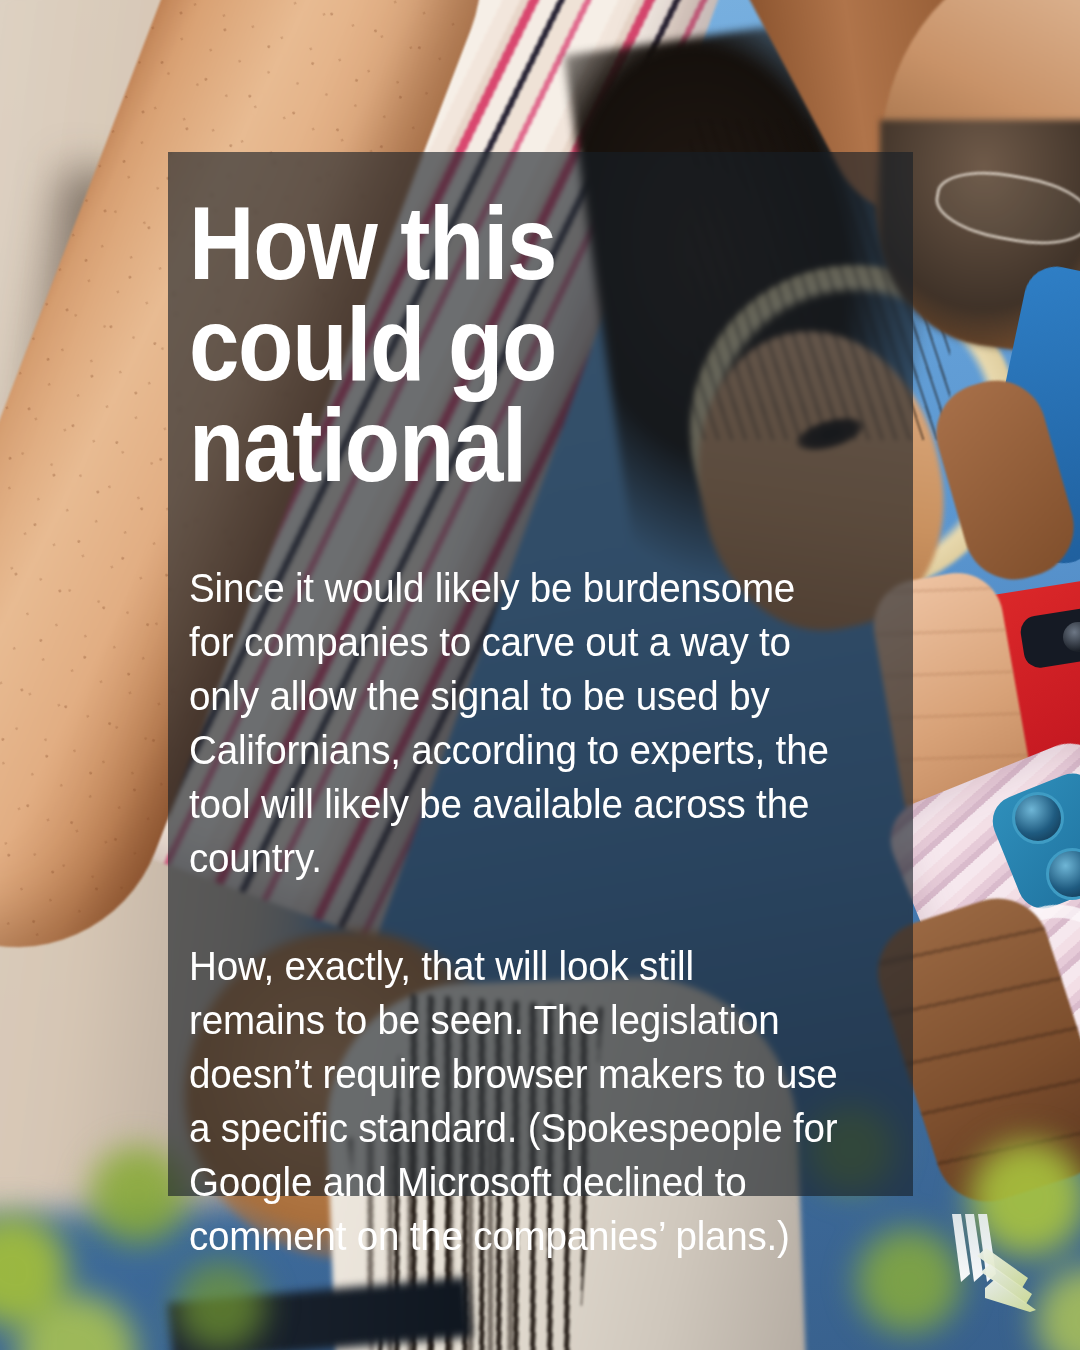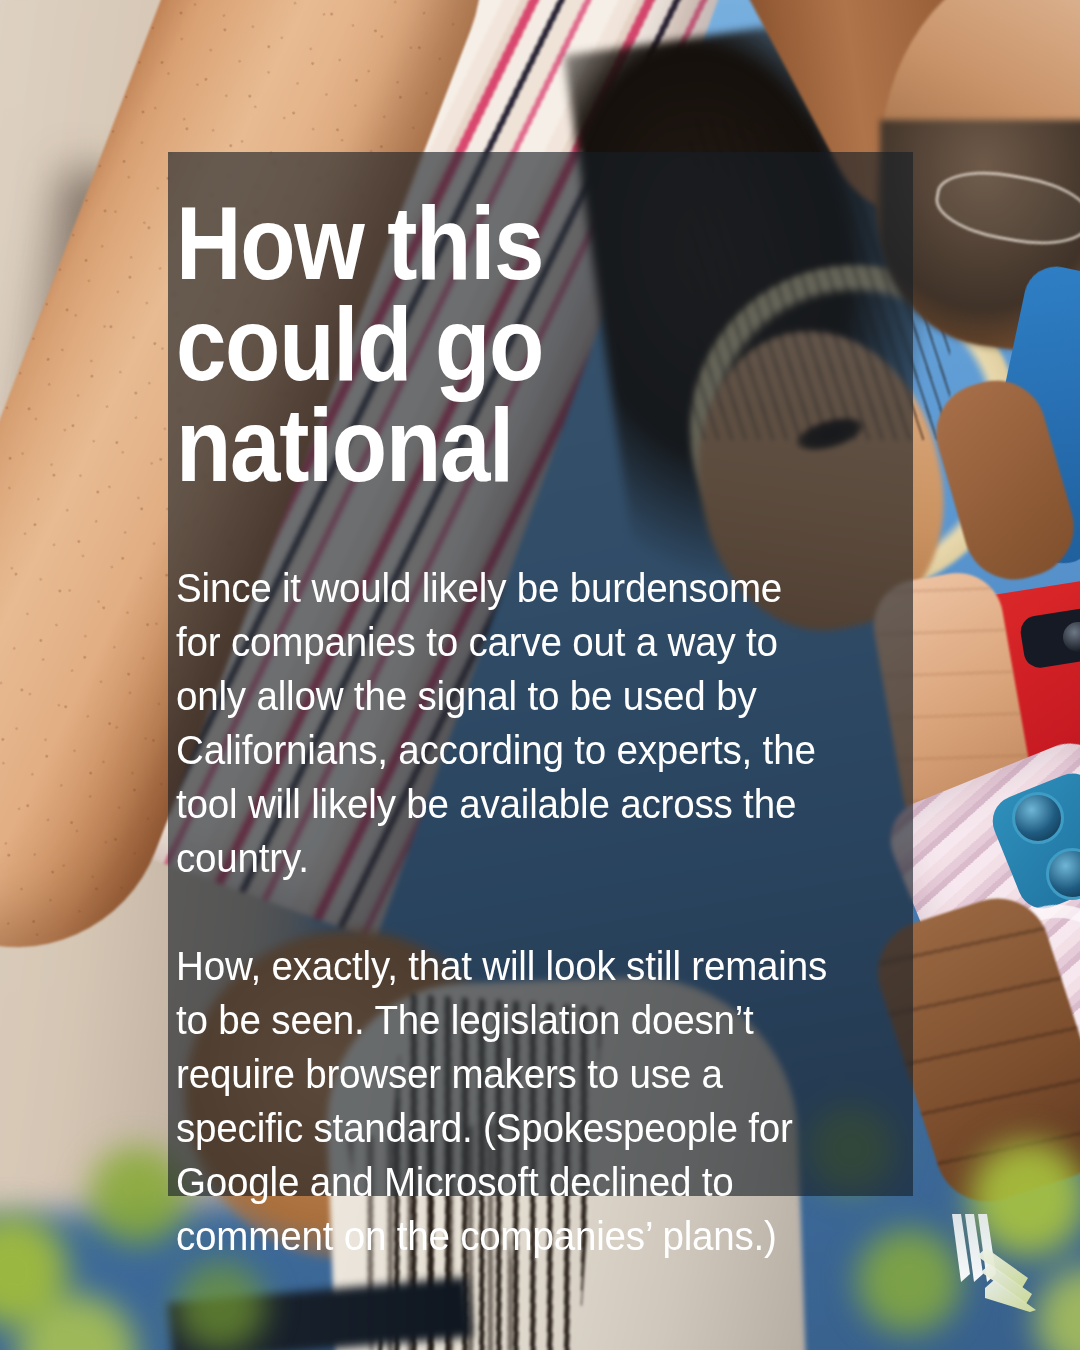--- a/index.html
+++ b/index.html
@@ -483,21 +483,21 @@
   
   #overlay {
     position: absolute;
     left: 168px;
     top: 152px;
     width: 745px;
     height: 1044px;
     background: rgba(22, 30, 38, 0.62);
     backdrop-filter: blur(2px);
     box-sizing: border-box;
-    padding: 42px 34px 0 8px;
+    padding: 42px 34px 0 21px;
   }
 
   #headline {
     margin: 0;
     color: #ffffff;
     font-family: "Liberation Sans Narrow", "Liberation Sans", sans-serif;
     font-weight: 700;
     font-size: 103px;
     line-height: 0.98;
     letter-spacing: -1.5px;

